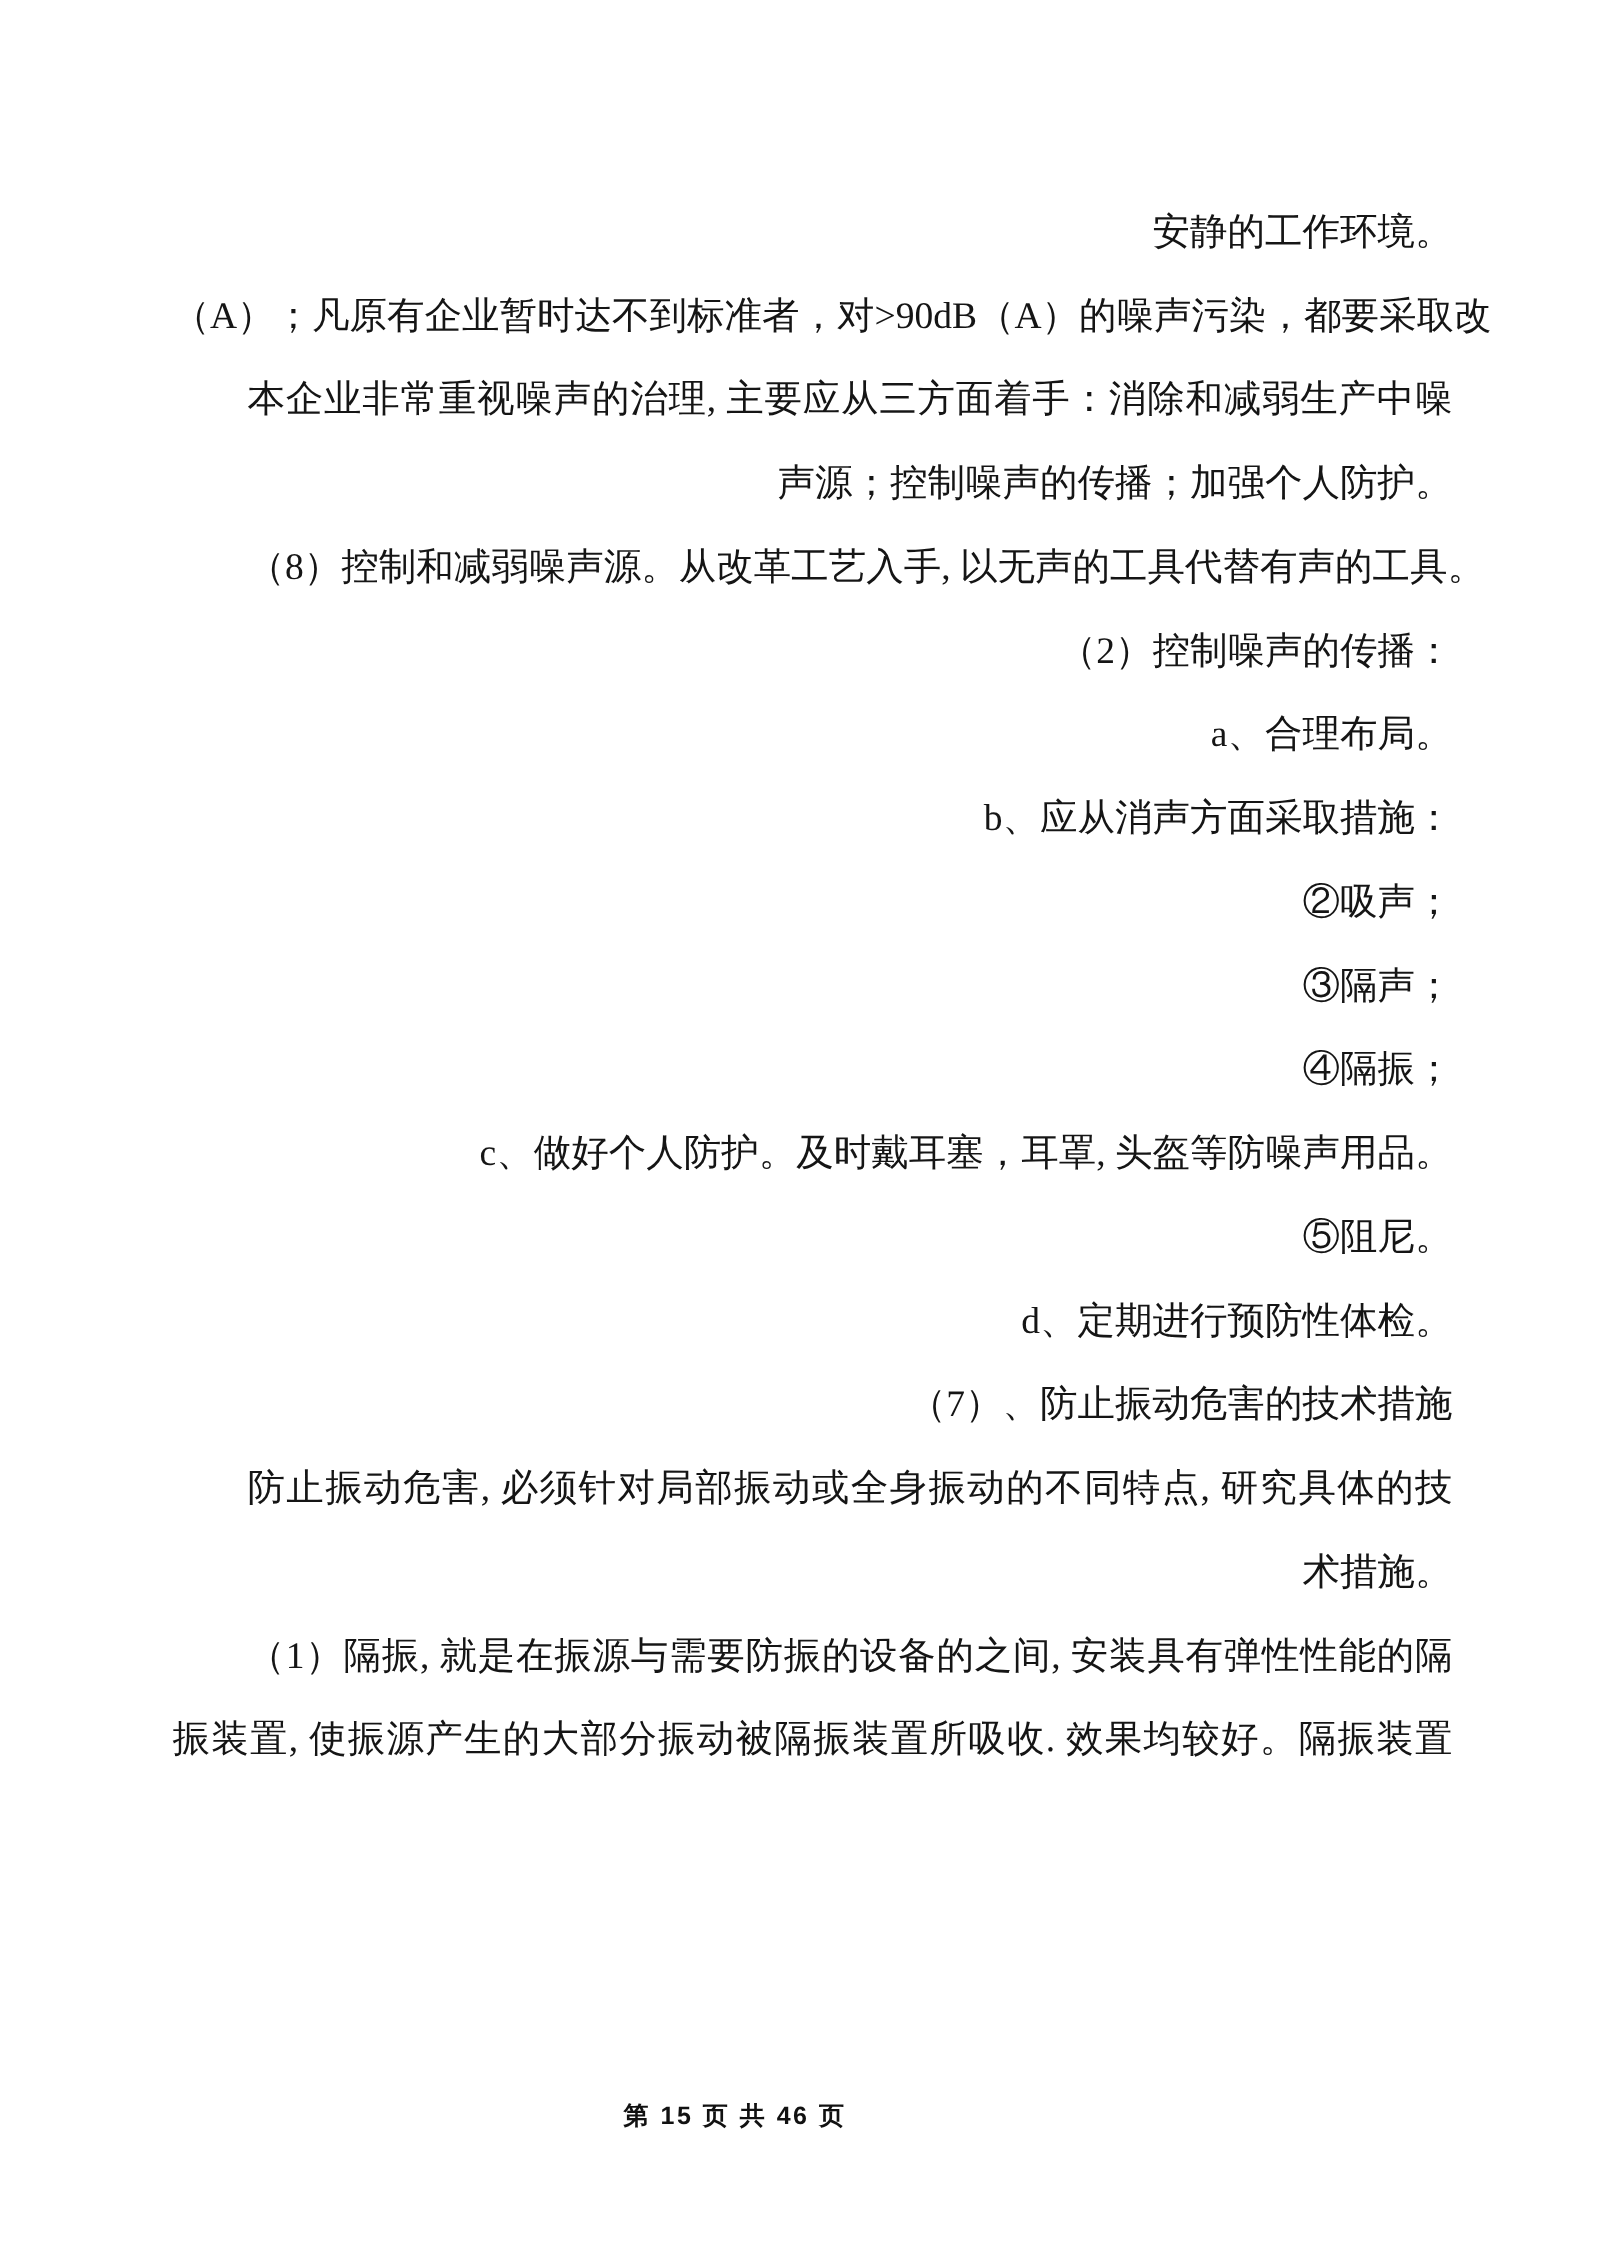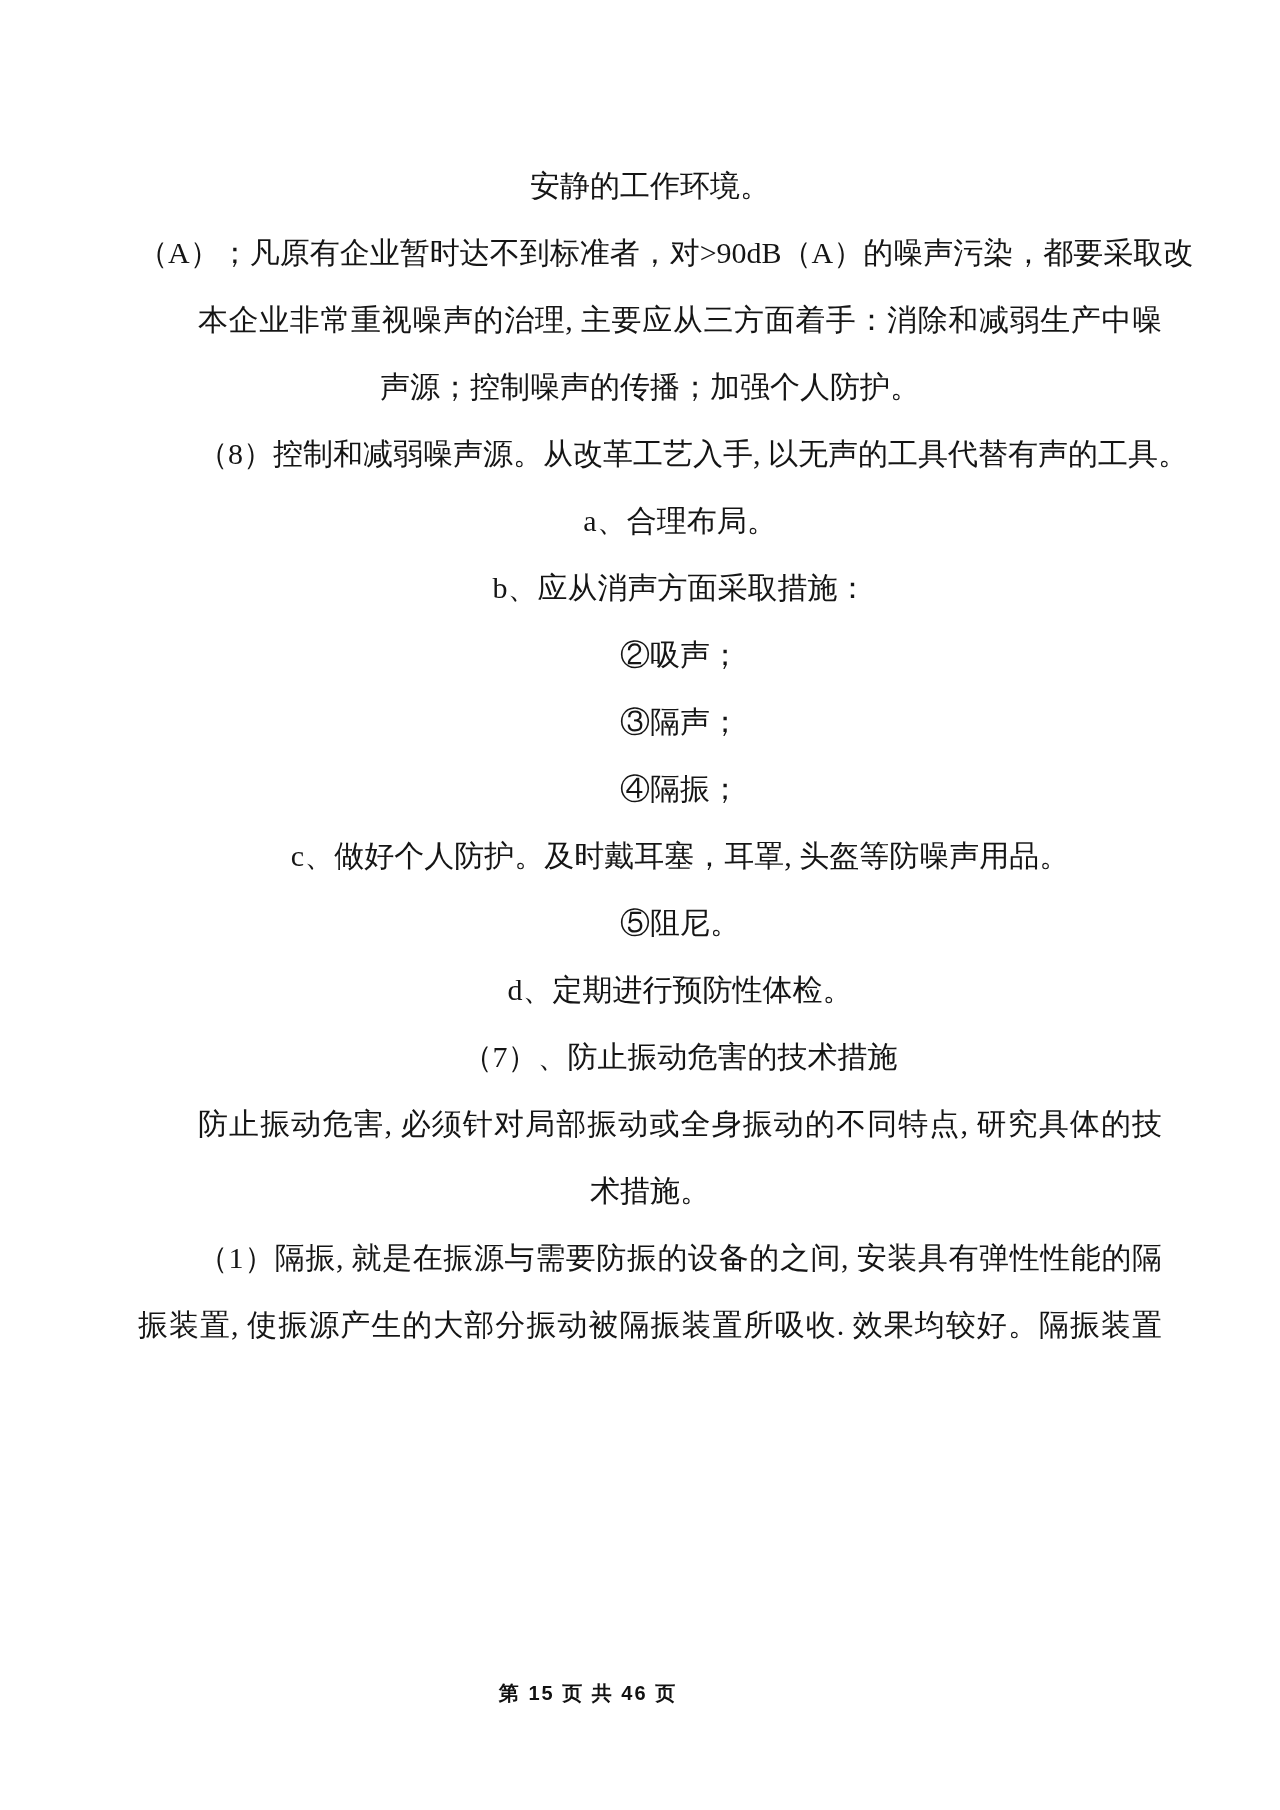--- a/index.html
+++ b/index.html
@@ -21,21 +21,21 @@
     left: 138px;
     top: 152px;
     width: 1024px;
     overflow: visible;
   }
   .line {
     font-size: 30px;
     line-height: 67px;
     height: 67px;
     white-space: nowrap;
-    text-align: center;
+    text-align: right;
     overflow: visible;
   }
   .line.i {
     text-indent: 2em;
   }
   .line.j {
     text-align: justify;
     text-align-last: justify;
   }
   .footer {
@@ -56,20 +56,21 @@
 </head>
 <body>
 
 <div class="page">
   <div class="content" id="doc-lines">
       <div class="line">安静的工作环境。</div>
       <div class="line j">（A）；凡原有企业暂时达不到标准者，对&gt;90dB（A）的噪声污染，都要采取改</div>
       <div class="line i j">本企业非常重视噪声的治理, 主要应从三方面着手：消除和减弱生产中噪</div>
       <div class="line">声源；控制噪声的传播；加强个人防护。</div>
       <div class="line i">（8）控制和减弱噪声源。从改革工艺入手, 以无声的工具代替有声的工具。</div>
+      <div class="line i">（2）控制噪声的传播：</div>
       <div class="line i">a、合理布局。</div>
       <div class="line i">b、应从消声方面采取措施：</div>
       <div class="line i">②吸声；</div>
       <div class="line i">③隔声；</div>
       <div class="line i">④隔振；</div>
       <div class="line i">c、做好个人防护。及时戴耳塞，耳罩, 头盔等防噪声用品。</div>
       <div class="line i">⑤阻尼。</div>
       <div class="line i">d、定期进行预防性体检。</div>
       <div class="line i">（7）、防止振动危害的技术措施</div>
       <div class="line i j">防止振动危害, 必须针对局部振动或全身振动的不同特点, 研究具体的技</div>

